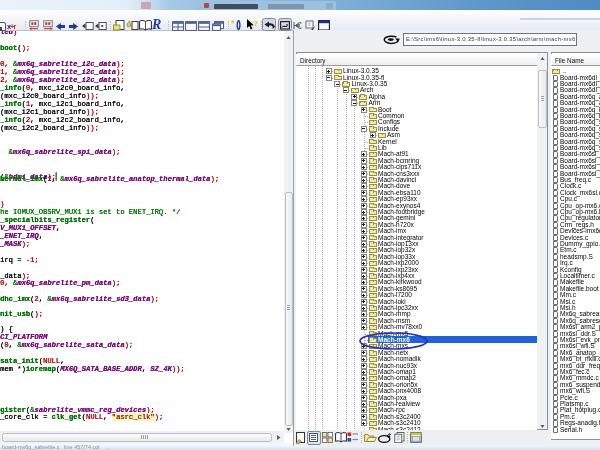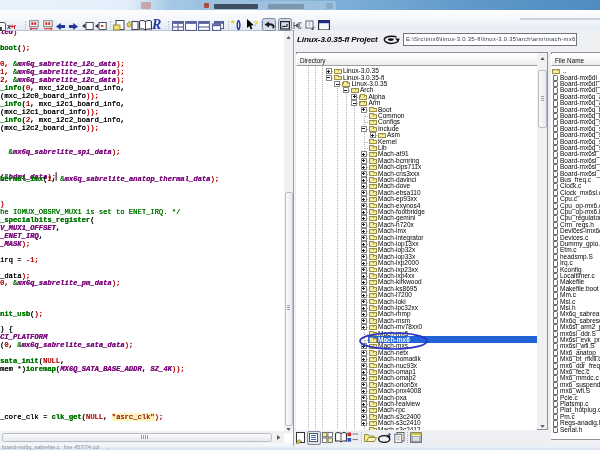--- a/index.html
+++ b/index.html
@@ -156,26 +156,28 @@
 <div class="cl" style="top:144px"><span class="gb">hermal_imx</span><span class="k">(</span><span class="r">1</span><span class="k">, </span><span class="g">&amp;</span><span class="p">mx6q_sabrelite_anatop_thermal_data</span><span class="r">);</span></div>
 <div class="cl" style="top:169px"><span class="r">)</span></div>
 <div class="cl" style="top:177px"><span class="cm">he IOMUX_OBSRV_MUX1 is set to ENET_IRQ. */</span></div>
 <div class="cl" style="top:185px"><span class="gb">_specialbits_register</span><span class="k">(</span></div>
 <div class="cl" style="top:193px"><span class="p">V_MUX1_OFFSET</span><span class="k">,</span></div>
 <div class="cl" style="top:201px"><span class="p">_ENET_IRQ</span><span class="k">,</span></div>
 <div class="cl" style="top:209px"><span class="p">_MASK</span><span class="r">);</span></div>
 <div class="cl" style="top:225px"><span class="k">irq = </span><span class="r">-1;</span></div>
 <div class="cl" style="top:240.5px"><span class="k">_data</span><span class="r">);</span></div>
 <div class="cl" style="top:247.5px"><span class="r">0,</span><span class="k"> </span><span class="g">&amp;</span><span class="p">mx6q_sabrelite_pm_data</span><span class="r">);</span></div>
+<div class="cl" style="top:263.5px"><span class="gb">dhc_imx</span><span class="k">(</span><span class="r">2</span><span class="k">, </span><span class="g">&amp;</span><span class="p">mx6q_sabrelite_sd3_data</span><span class="r">);</span></div>
 <div class="cl" style="top:279px"><span class="gb">nit_usb</span><span class="k">(</span><span class="r">);</span></div>
 <div class="cl" style="top:294px"><span class="k">) {</span></div>
 <div class="cl" style="top:302px"><span class="p">CI_PLATFORM</span></div>
 <div class="cl" style="top:310px"><span class="k">(</span><span class="r">0</span><span class="k">, </span><span class="g">&amp;</span><span class="p">mx6q_sabrelite_sata_data</span><span class="r">);</span></div>
 <div class="cl" style="top:325.5px"><span class="gb">sata_init</span><span class="k">(</span><span class="r">NULL</span><span class="k">,</span></div>
 <div class="cl" style="top:333.5px"><span class="k">mem *)</span><span class="gb">ioremap</span><span class="k">(</span><span class="p">MX6Q_SATA_BASE_ADDR</span><span class="k">, </span><span class="p">SZ_4K</span><span class="r">));</span></div>
+<div class="cl" style="top:374.5px"><span class="gb">gister</span><span class="k">(</span><span class="g">&amp;</span><span class="p">sabrelite_vmmc_reg_devices</span><span class="r">);</span></div>
 <div class="cl" style="top:382px"><span class="k">_core_clk = </span><span class="gb">clk_get</span><span class="k">(</span><span class="r">NULL</span><span class="k">, </span><span class="str">"asrc_clk"</span><span class="r">);</span></div>
 </div>
 <div class="abs" style="left:284px;top:31px;width:9px;height:402px;background:#f0f1f3"></div>
 <svg class="abs" style="left:286px;top:35px" width="5" height="5" viewBox="0 0 7 7">
       <path d="M3.5 1.5 L6.5 5.5 L0.5 5.5 Z" fill="#5a5f66"></path>
     </svg>
 <div class="abs" style="left:284.5px;top:192px;width:8px;height:234px;background:linear-gradient(to right,#fafafa,#e9eaec);border:1px solid #b9bec8;border-radius:2px"></div>
 <div class="abs" style="left:287px;top:305px;width:3px;height:1px;background:#9aa0aa;box-shadow:0 2px #9aa0aa,0 4px #9aa0aa"></div>
 <svg class="abs" style="left:286px;top:427px" width="5" height="5" viewBox="0 0 7 7">
       <path d="M3.5 5.5 L6.5 1.5 L0.5 1.5 Z" fill="#5a5f66"></path>
@@ -183,21 +185,20 @@
 <div class="abs" style="left:0;top:431px;width:284px;height:12px;background:#f0f1f3"></div>
 <div class="abs" style="left:2px;top:432.5px;width:270px;height:9px;background:linear-gradient(#fcfcfc,#e7e8ea);border:1px solid #b9bec8;border-radius:2.5px"></div>
 <div class="abs" style="left:141px;top:435px;width:1px;height:4px;background:#9aa0aa;box-shadow:2px 0 #9aa0aa,4px 0 #9aa0aa,6px 0 #9aa0aa"></div>
 <svg class="abs" style="left:275px;top:434px" width="7" height="7" viewBox="0 0 7 7">
       <path d="M5.5 3.5 L2 1 L2 6 Z" fill="#5a5f66"></path>
     </svg>
 <div class="abs" style="left:0;top:443px;width:600px;height:3px;background:#f4f6f9"></div>
 <div class="abs" style="left:0;top:446px;width:600px;height:4px;background:linear-gradient(#eef3fa,#d4e2f2)"></div>
 <div class="abs" style="left:2px;top:443.5px;width:180px;height:6px;font-size:5.5px;color:#8a8f98;overflow:hidden;white-space:nowrap">board-mx6q_sabrelite.c&nbsp;&nbsp;&nbsp;line 457/74 col&nbsp;&nbsp;&nbsp;&nbsp;...</div>
 <div class="abs" style="left:293px;top:30px;width:307px;height:416px;background:#eef0f4;border-left:1px solid #98a0ac"></div>
-<div class="abs" style="left:297px;top:34.5px;width:100px;height:15px;font-size:8.1px;font-weight:bold;font-style:italic;color:#000;letter-spacing:-0.15px;white-space:nowrap">Linux-3.0.35-fl Project</div>
 <svg class="abs" style="left:383px;top:35px" width="17" height="10" viewBox="0 0 17 10">
       <path d="M13.5 2.2 C11.5 0.8 4 0.6 1.8 3.2 C-0.2 5.8 4.2 8.4 8 8.4 C12 8.4 15 7 15.4 5.2" fill="none" stroke="#111" stroke-width="1.5"></path>
       <path d="M17 3.8 L12.2 3.2 L14.6 6.8 Z" fill="#111"></path>
       <ellipse cx="7.8" cy="4.6" rx="3" ry="1.3" fill="#111"></ellipse>
     </svg>
 <div class="abs" style="left:403px;top:32.5px;width:174px;height:13px;background:#fff;border:1px solid #6f7580;font-size:5.9px;line-height:11.5px;color:#333945;letter-spacing:0.28px;white-space:nowrap;overflow:hidden;padding-left:2px">E:\Src\imx6\linux-3.0.35-fl\linux-3.0.35\arch\arm\mach-mx6</div>
 <div class="abs" style="left:296px;top:52px;width:252px;height:378px;background:#fff;border:1px solid #8a8f98"></div>
 <div class="hdr" style="left:296px;top:53.5px;width:242px">Directory</div>
 <div class="abs" style="left:296px;top:65.5px;width:241px;height:365.5px;background:#fff;overflow:hidden">
 <div class="vl" style="left:11.5px;top:0;height:365.5px"></div>

